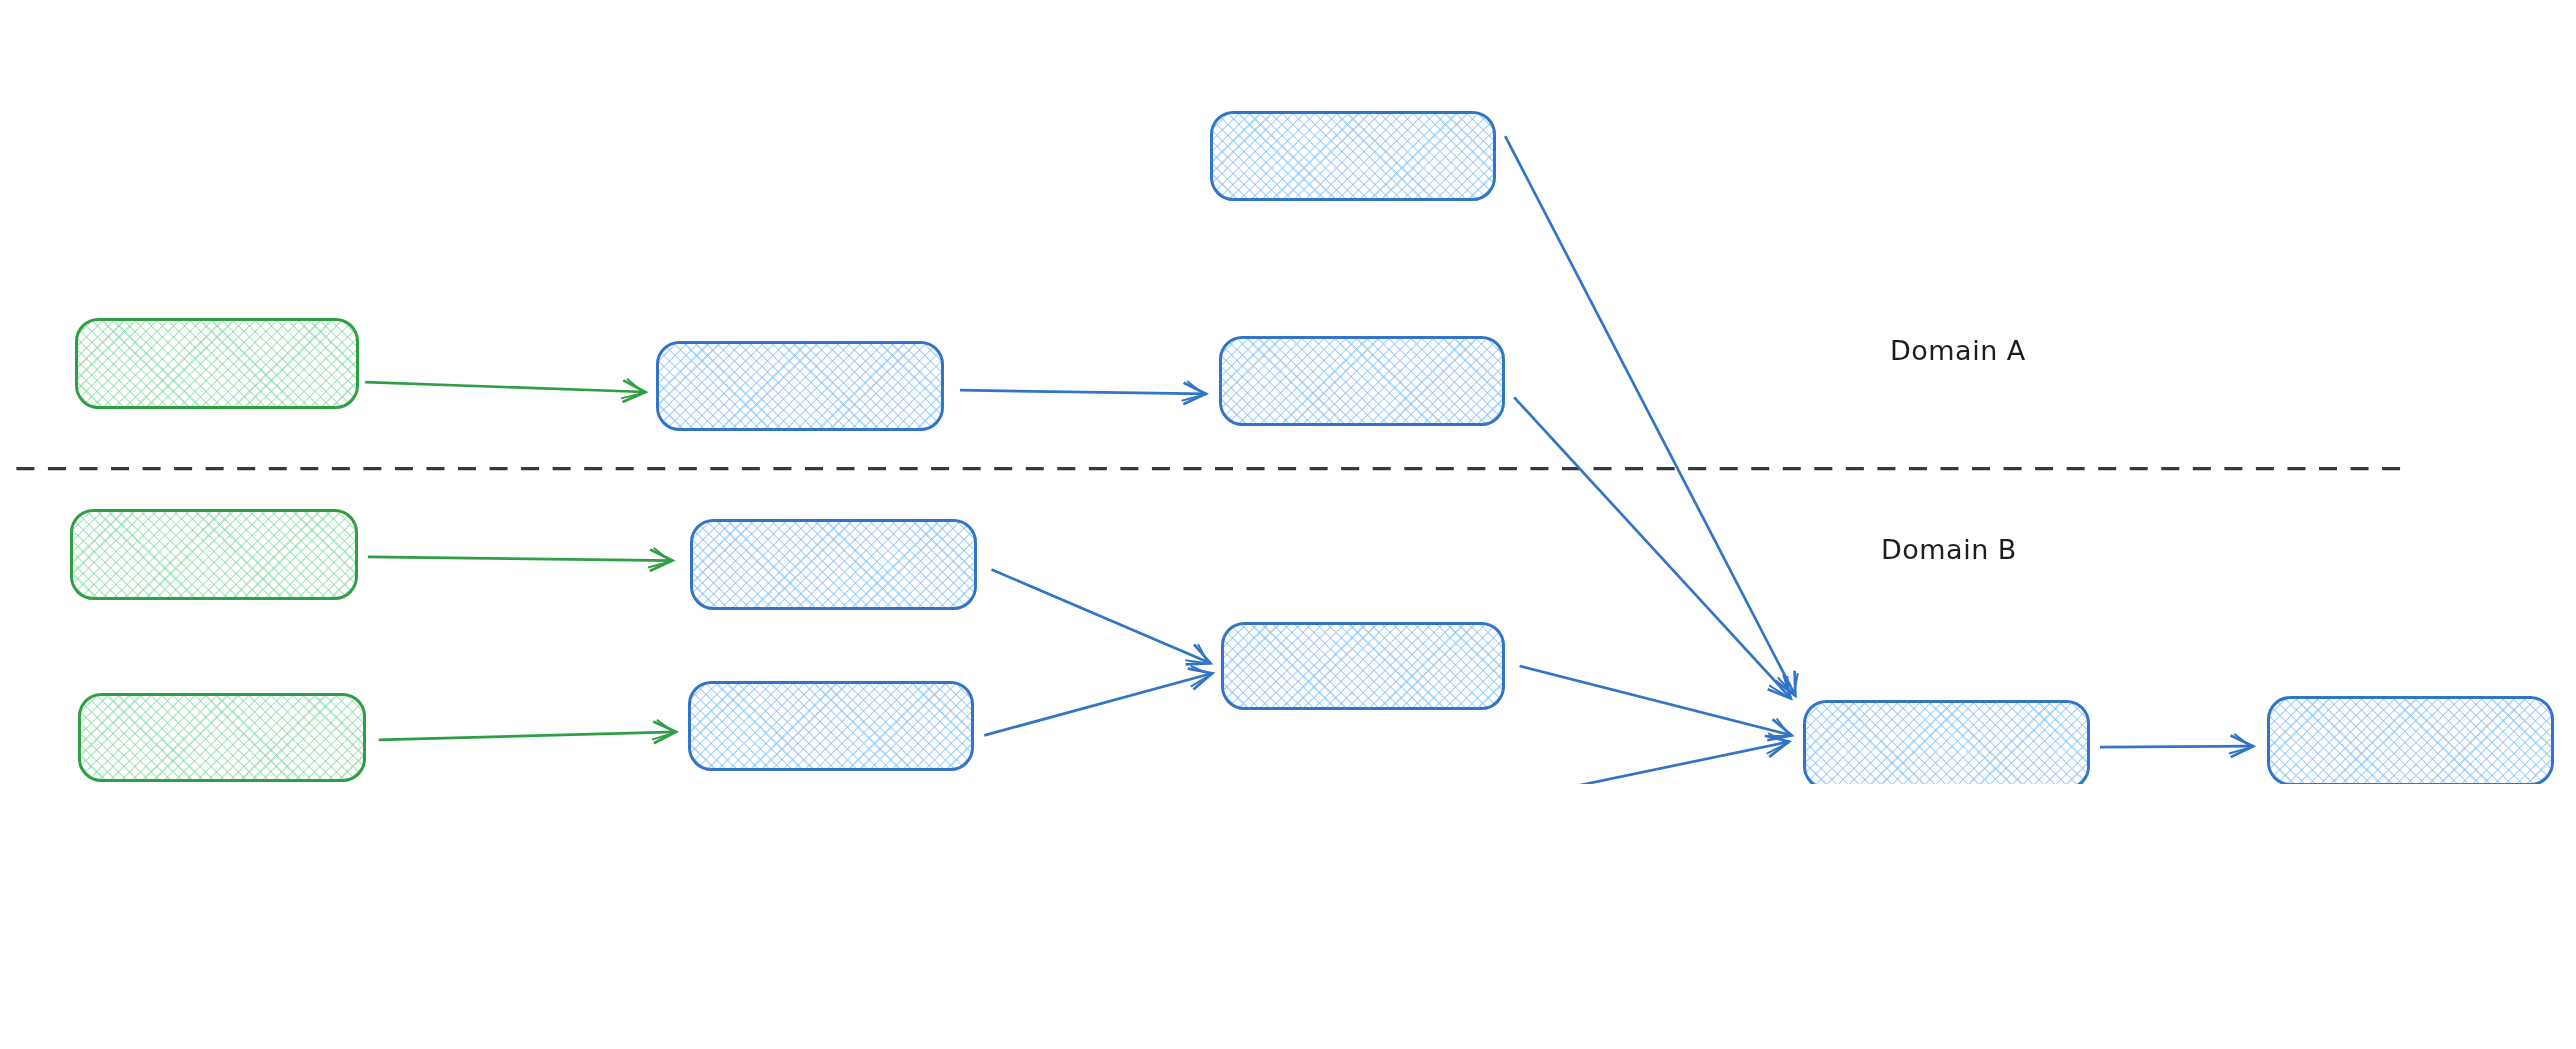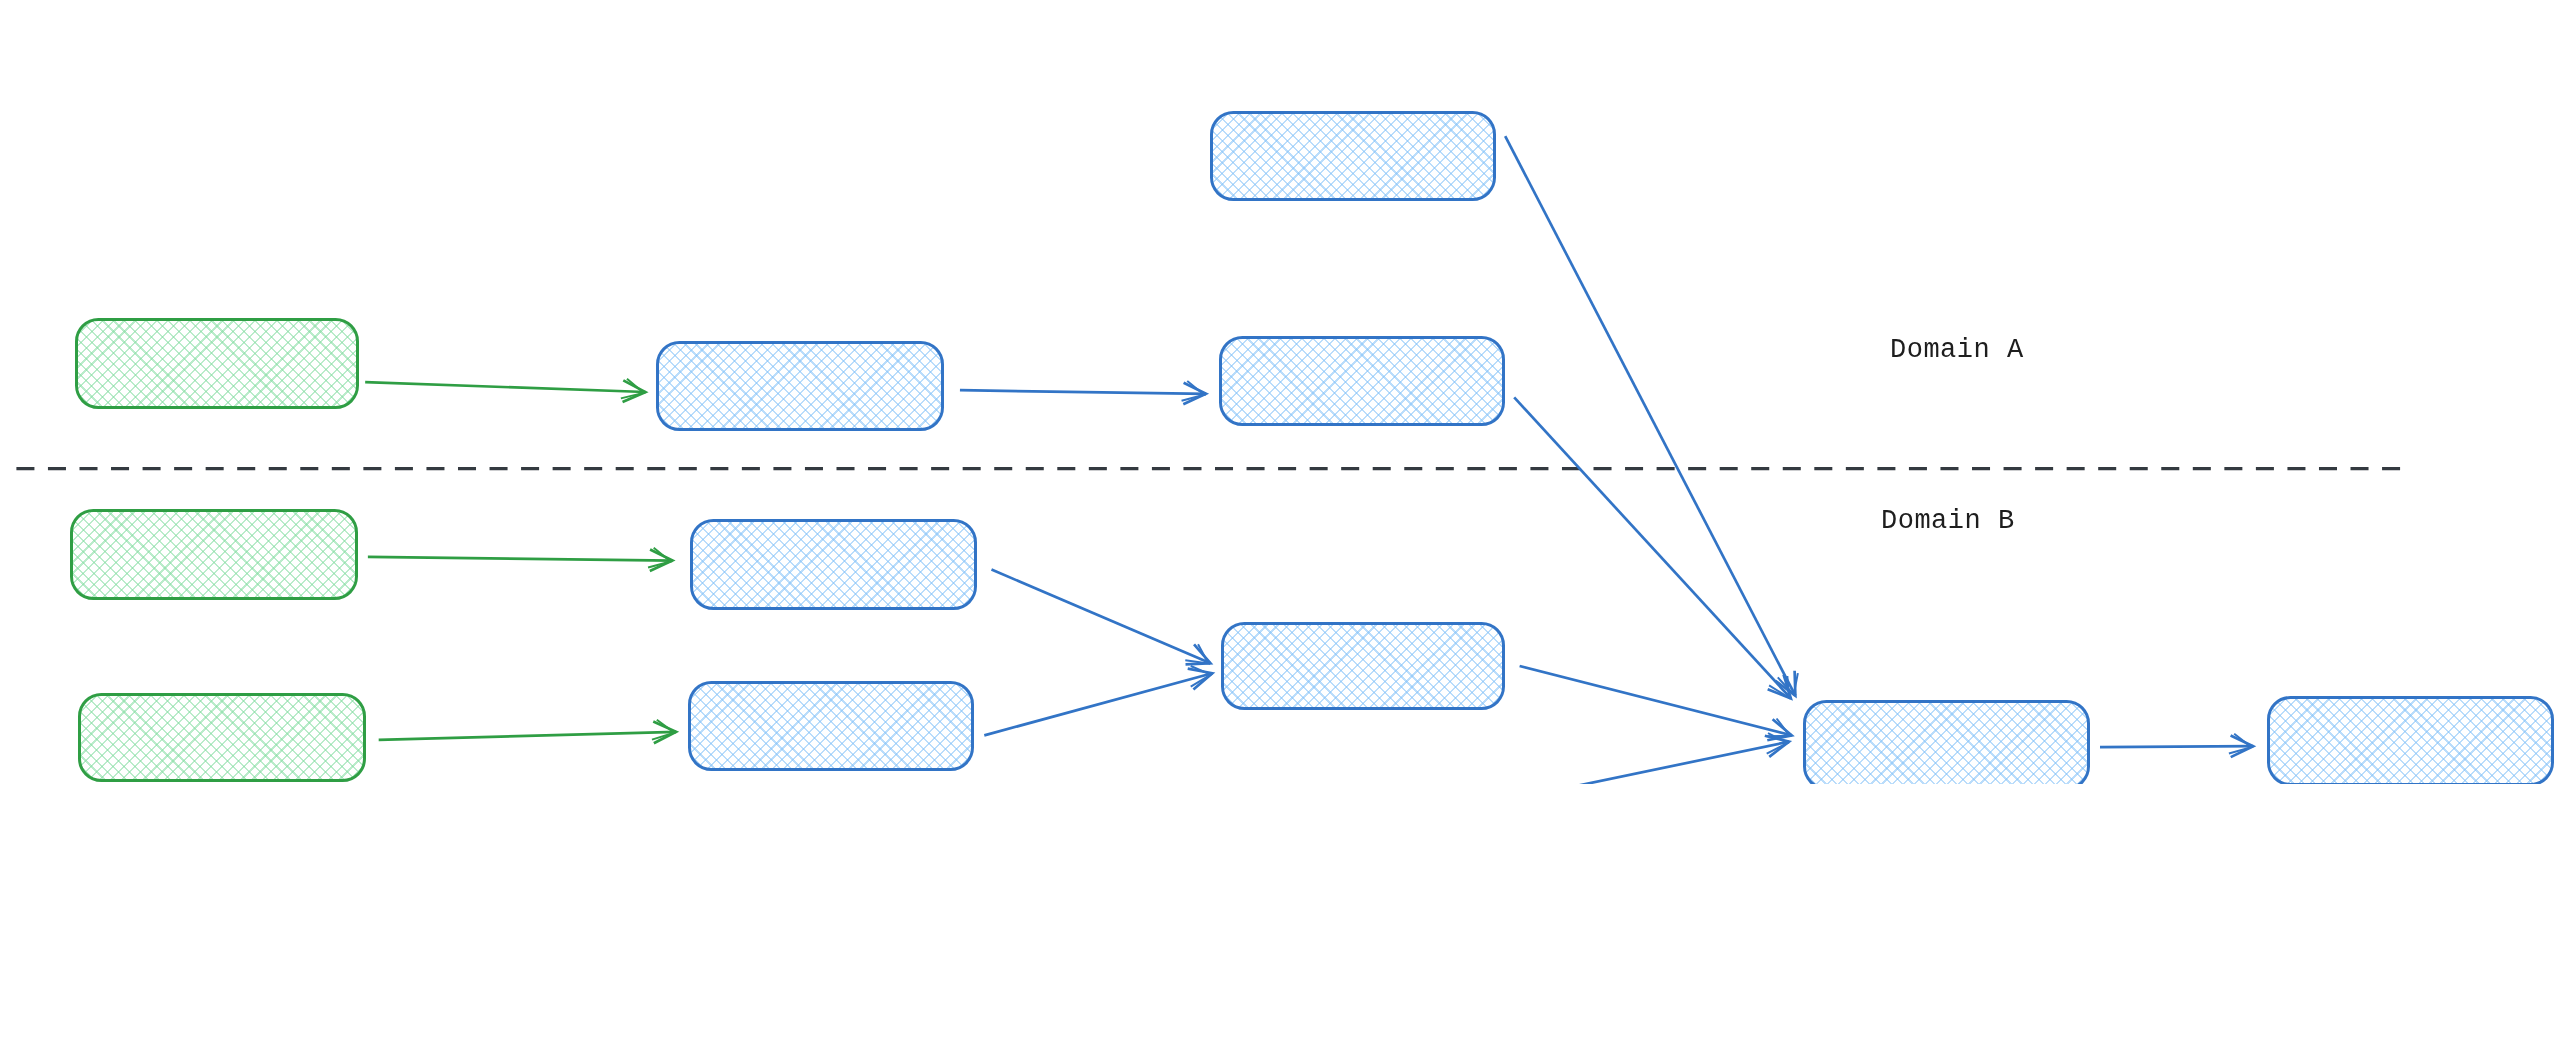--- a/index.html
+++ b/index.html
@@ -49,21 +49,21 @@
     line-height: 31px;
     letter-spacing: 0.5px;
     color: var(--text-color, #1e1e1e);
     white-space: nowrap;
   }
   .edge { fill: none; }
 </style>
 </head>
 <body>
 
-<div id="canvas" style="width: 2576px; height: 784px; font-family: Liberation Mono, monospace;">
+<div id="canvas" style="width: 2576px; height: 784px;">
   <svg id="edges-svg" xmlns="http://www.w3.org/2000/svg" width="2576" height="1049" viewBox="0 0 2858 1164">
     <defs>
       <marker id="arrow-head-blue" markerUnits="userSpaceOnUse" viewBox="-34 -18 38 36" markerWidth="38" markerHeight="36" refX="0" refY="0" orient="auto">
         <path d="M-25,-12 L0,0 L-25,12" fill="none" stroke-width="3" class="head-blue" stroke="#3274c6"></path>
         <path d="M-21,-14 L-2,1 L-27,8" fill="none" stroke-width="2.2" class="head-blue" stroke="#3274c6"></path>
       </marker>
       <marker id="arrow-head-green" markerUnits="userSpaceOnUse" viewBox="-34 -18 38 36" markerWidth="38" markerHeight="36" refX="0" refY="0" orient="auto">
         <path d="M-25,-12 L0,0 L-25,12" fill="none" stroke-width="3" class="head-green" stroke="#2f9e44"></path>
         <path d="M-21,-14 L-2,1 L-27,8" fill="none" stroke-width="2.2" class="head-green" stroke="#2f9e44"></path>
       </marker>
@@ -90,15 +90,15 @@
     <div class="node green" style="left: 70px; top: 509px; width: 288px; height: 91px;"></div>
     <div class="node blue" style="left: 690px; top: 519px; width: 287px; height: 91px;"></div>
     <div class="node green" style="left: 78px; top: 693px; width: 288px; height: 89px;"></div>
     <div class="node blue" style="left: 688px; top: 681px; width: 286px; height: 90px;"></div>
     <div class="node blue" style="left: 1221px; top: 622px; width: 284px; height: 88px;"></div>
     <div class="node green" style="left: 123px; top: 885px; width: 287px; height: 89px;"></div>
     <div class="node blue" style="left: 685px; top: 867px; width: 284px; height: 90px;"></div>
     <div class="node blue" style="left: 1803px; top: 700px; width: 287px; height: 90px;"></div>
     <div class="node blue" style="left: 2267px; top: 696px; width: 287px; height: 90px;"></div>
     <div class="diagram-label" style="left: 1890px; top: 335px;">Domain A</div>
-    <div class="diagram-label" style="left: 1881px; top: 506px;">Domain B</div>
+    <div class="diagram-label" style="left: 1881px; top: 534px;">Domain B</div>
   </div>
 
 
 </body></html>

